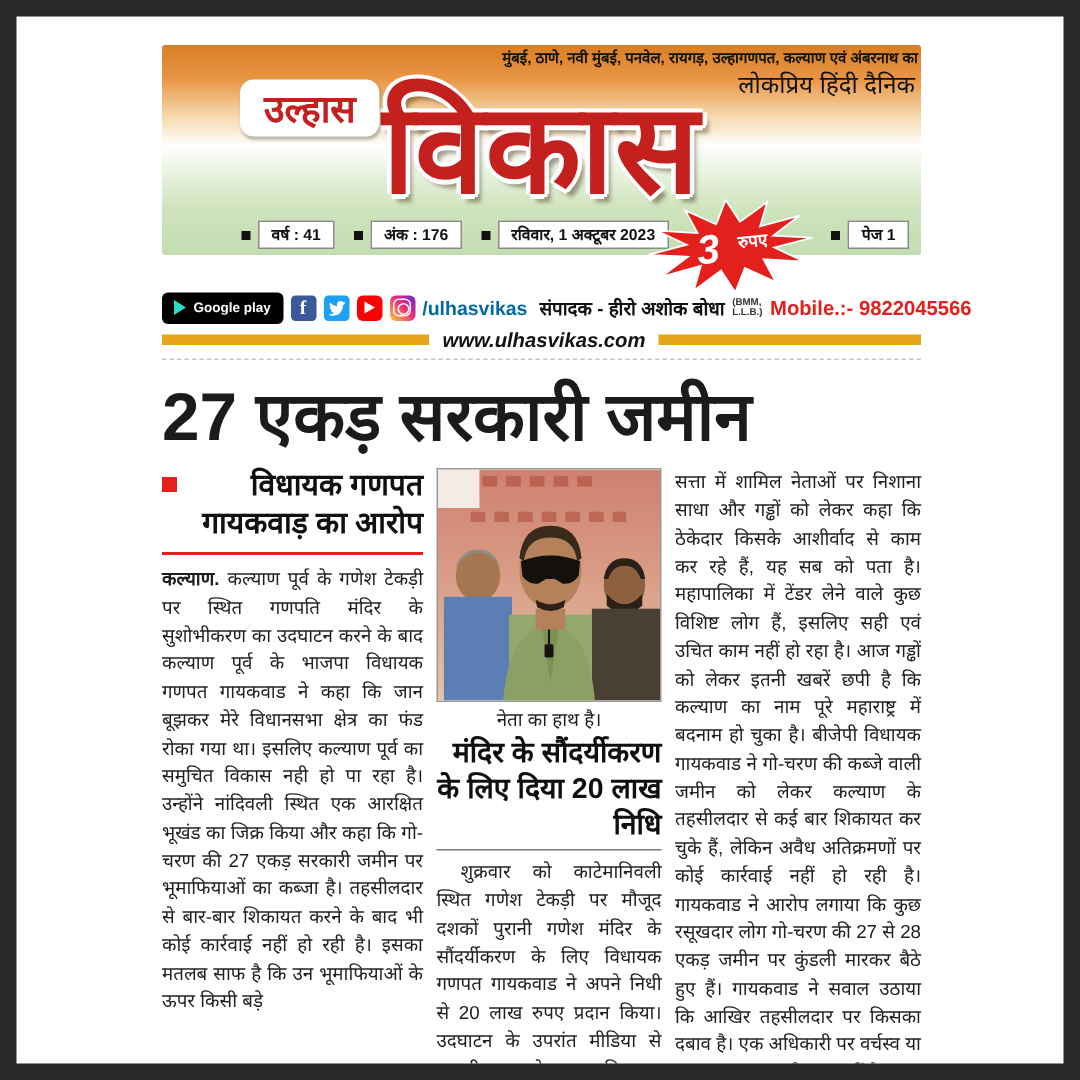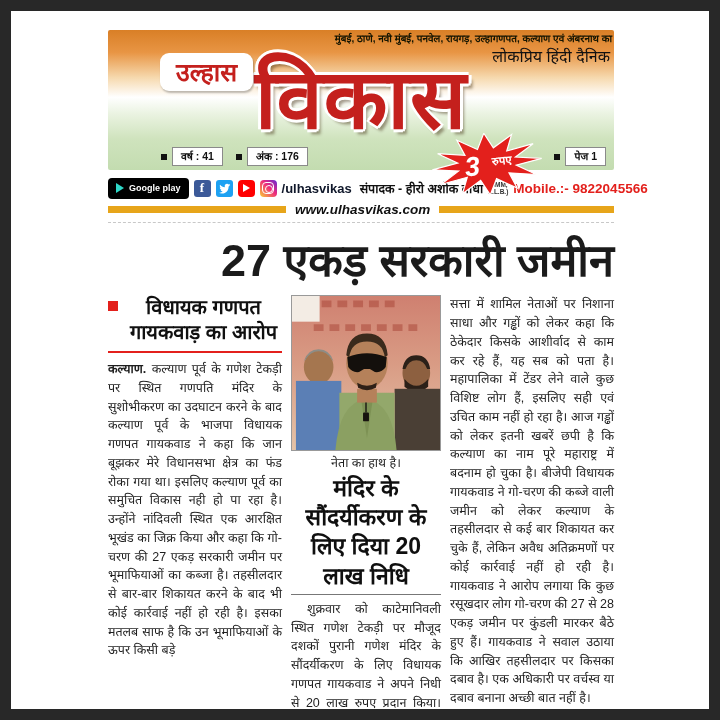--- a/index.html
+++ b/index.html
@@ -19,60 +19,60 @@
     line-height:1.05; color:#c4201d; letter-spacing:1px; z-index:1;
     text-shadow:-3px 0 0 #fff,3px 0 0 #fff,0 -3px 0 #fff,0 3px 0 #fff,-2px -2px 0 #fff,2px 2px 0 #fff,4px 5px 3px rgba(60,40,10,.45); }
   .info-bar { position:absolute; bottom:0; left:0; right:0; height:27px; display:flex; gap:13px; padding:0 8px;margin-left:45px; }
   .info-item { display:flex; align-items:center; gap:5px; }
   .sq { width:6px; height:6px; background:#111; flex:none; }
   .info-box { background:#fff; border:1px solid #8a8a8a; padding:1px 8px 2px; font-size:10.5px; font-weight:bold; color:#111; white-space:nowrap; }
   .info-spacer { flex:1; }
   .starburst { position:absolute; right:70px; top:103px; width:112px; height:62px; z-index:6; }
 
   
-  .contact-bar { display:flex; align-items:center; gap:5px; margin-top:7px; height:22px; }
+  .contact-bar { display:flex; align-items:center; gap:5px; margin-top:24px; height:22px; }
   .gp-badge { background:#000; border-radius:4px; height:21px; padding:0 8px; display:flex; align-items:center; gap:5px; flex:none; }
   .gp-tri { width:0; height:0; border-left:8px solid #2fd8c8; border-top:5px solid transparent; border-bottom:5px solid transparent; }
   .gp-text { color:#fff; font-size:9px; font-weight:bold; white-space:nowrap; }
   .sicon { width:17px; height:17px; flex:none; display:flex; align-items:center; justify-content:center; }
   .fb { background:#3b5998; border-radius:3px; color:#fff; font-size:13px; font-weight:bold; font-family:"Liberation Serif",serif; }
   .tw { background:#1da1f2; border-radius:3px; }
   .yt { background:#f00; border-radius:4px; }
   .yt-tri { width:0; height:0; border-left:7px solid #fff; border-top:4px solid transparent; border-bottom:4px solid transparent; }
   .ig { background:linear-gradient(45deg,#f9ce34 0%,#ee2a7b 55%,#6228d7 100%); border-radius:4px; position:relative; }
   .ig::before { content:""; position:absolute; inset:2.5px; border:1.5px solid #fff; border-radius:4px; }
   .ig::after { content:""; position:absolute; left:5.5px; top:5.5px; width:6px; height:6px; border:1.5px solid #fff; border-radius:50%; }
-  .handle { font-size:13px; font-weight:bold; color:#0f172a; }
+  .handle { font-size:13px; font-weight:bold; color:#0369a1; }
   .editor { font-size:12.5px; font-weight:bold; color:#111; margin-left:3px; white-space:nowrap; }
   .editor-qual { font-size:6.5px; font-weight:bold; color:#333; }
   .mobile { margin-left:auto; color:#e3201c; font-size:13.5px; font-weight:bold; white-space:nowrap; }
   .site-bar { display:flex; align-items:center; gap:9px; margin-top:3px; }
   .gold-bar { height:7px; background:#e7a51a; }
   .gold-left { flex:0 0 178px; }
   .gold-right { flex:1; }
   .site { font-size:13.5px; font-weight:bold; color:#111; white-space:nowrap;font-style:italic; }
   .divider { border-top:1px dashed #c8c8c8; margin-top:5px; }
 
   
-  .headline { margin:12px 0 4px; text-align:right; font-size:45px; font-weight:900; color:#1b1b1b; line-height:1.14; letter-spacing:0; }
+  .headline { margin:12px 0 4px; text-align:left; font-size:45px; font-weight:900; color:#1b1b1b; line-height:1.14; letter-spacing:0; }
 
   
   .columns { display:flex; gap:9px; margin-top:9px; }
   .col { text-align:justify; font-size:12.5px; line-height:1.5; color:#1e1e1e; }
   .col1 { flex:0 0 174px; }
   .col2 { flex:0 0 150px; }
   .col3 { flex:1; }
-  .kicker { display:flex; gap:7px; font-size:20px; font-weight:800; line-height:1.22; color:#101010; text-align:center; }
+  .kicker { display:flex; gap:7px; font-size:20px; font-weight:800; line-height:1.22; color:#101010; text-align:right; }
   .bullet { width:10px; height:10px; background:#e3201c; margin-top:6px; flex:none; }
   .kicker-line { border-top:2px solid #e3201c; margin:7px 0 7px; }
   .dateline { font-weight:bold; }
   .indent { text-indent:16px; }
   .photo { width:100%; height:156px; border:1px solid #999; display:block; background:#d8real; }
   .caption { margin:3px 0 1px; text-align:center; }
-  .subhead { font-size:23px; font-weight:800; line-height:1.27; color:#0f0f0f; margin:1px 0 5px; padding-bottom:3px; border-bottom:1px solid #777; text-align:center; }
+  .subhead { font-size:19px; font-weight:800; line-height:1.27; color:#0f0f0f; margin:1px 0 5px; padding-bottom:3px; border-bottom:1px solid #777; text-align:right; }
 </style>
 </head>
 <body>
 
 <div class="page">
   <div class="paper">
 
     <div class="masthead">
       <div class="region-line">मुंबई, ठाणे, नवी मुंबई, पनवेल, रायगड़, उल्हागणपत, कल्याण एवं अंबरनाथ का</div>
       <div class="tagline">लोकप्रिय हिंदी दैनिक</div>
@@ -80,20 +80,24 @@
       <div class="logo-main">विकास</div>
 
       <div class="info-bar">
         <span class="info-item">
           <span class="sq"></span>
           <span class="info-box">वर्ष : 41</span>
         </span>
         <span class="info-item">
           <span class="sq"></span>
           <span class="info-box">अंक : 176</span>
+        </span>
+        <span class="info-item">
+          <span class="sq"></span>
+          <span class="info-box">रविवार, 1 अक्टूबर 2023</span>
         </span>
         <span class="info-spacer"></span>
         <span class="info-item">
           <span class="sq"></span>
           <span class="info-box">पेज 1</span>
         </span>
       </div>
 
       <div class="starburst">
         <svg width="112" height="62" viewBox="0 0 112 62">

